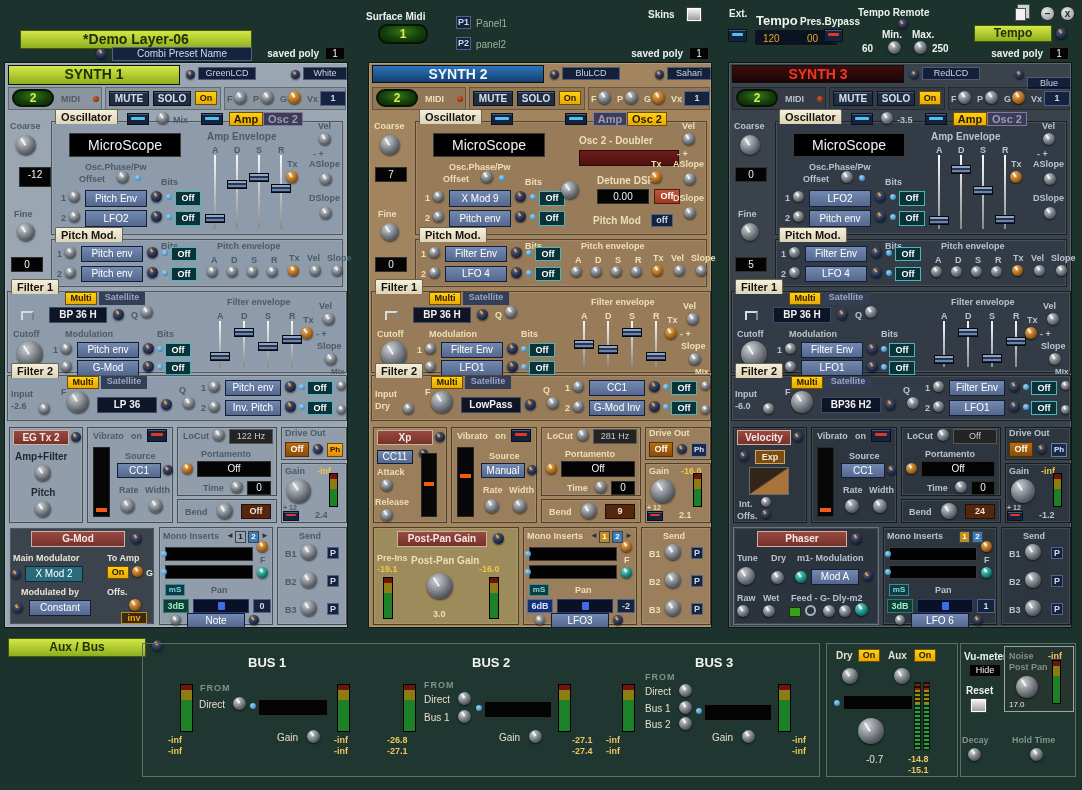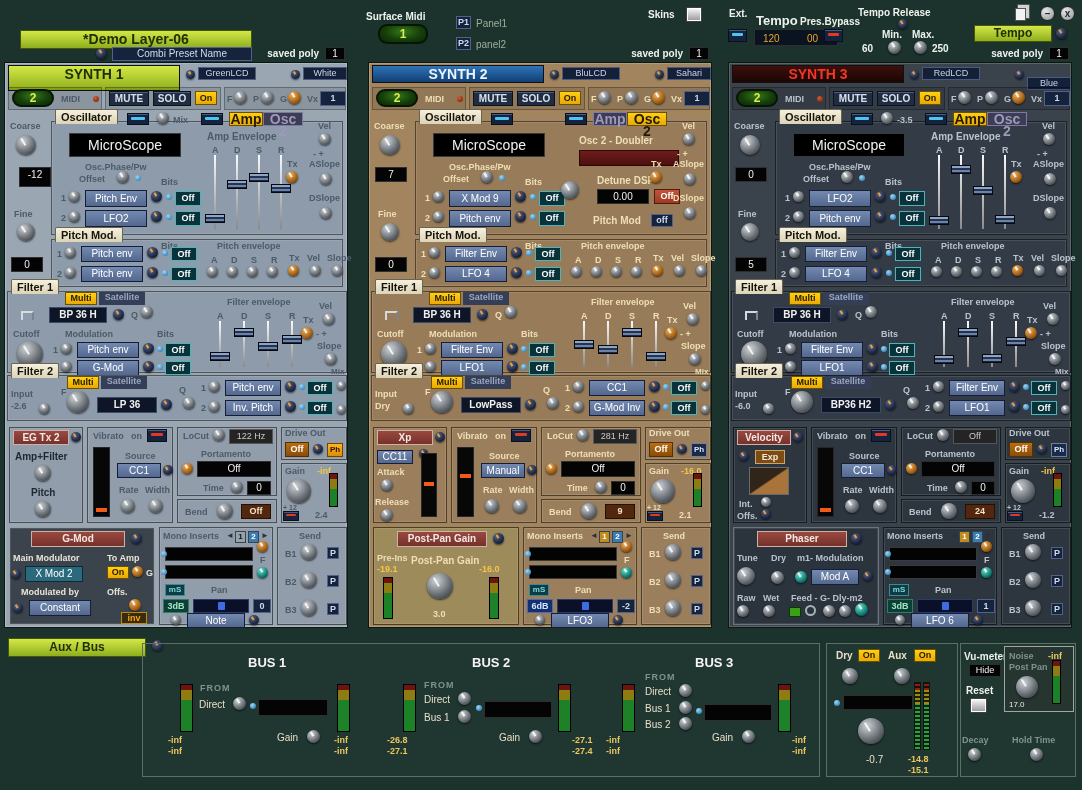--- a/index.html
+++ b/index.html
@@ -82,21 +82,21 @@
 .sy0{--bg:#9aa6b2;--sec:#8e9baa;--lab:#4d5a67;--boxbg:#919dab;left:4px;}
 .sy1{--bg:#a2855f;--sec:#987c59;--lab:#eedfb6;--boxbg:#9b7f5d;left:368px;}
 .sy2{--bg:#3a424c;--sec:#333c46;--lab:#b9c3cd;--boxbg:#2d363f;left:728px;}
 .sec{background:var(--sec);border:1px solid rgba(0,0,0,.45);box-shadow:inset 0 0 0 1px rgba(255,255,255,.10);}
 .box{background:var(--boxbg);border:1px solid rgba(0,0,0,.5);box-shadow:inset 0 0 0 1px rgba(255,255,255,.10);}
 .grp{background:rgba(0,0,0,.10);border:1px solid rgba(0,0,0,.28);}
 .sy-title{font-size:14px;font-weight:bold;text-align:center;border:1px solid #101010;}
 .sy0 .sy-title{background:linear-gradient(#d4e945,#8fae1d);color:#1f2d03;}
 .sy1 .sy-title{background:linear-gradient(#2e74b8,#123f74);color:#ecf4fc;}
 .sy2 .sy-title{background:linear-gradient(#3c0f0c,#1c0504);color:#f23824;}
-.t-amp,.t-osc2{font-size:14px;font-weight:bold;text-align:center;}
+.t-amp,.t-osc2{font-size:11px;font-weight:bold;text-align:center;}
 .t-amp{background:linear-gradient(#ffd013,#e9a904);color:#241a00;border:1px solid #6a5000;}
 .t-osc2{background:#3c3c54;color:#9e98ba;border:1px solid #7e78a4;}
 .sy1 .t-amp{background:#3c3c54;color:#9e98ba;border:1px solid #7e78a4;}
 .sy1 .t-osc2{background:linear-gradient(#ffd013,#e9a904);color:#241a00;border:1px solid #6a5000;}
 .ba-gmod{background:#3b444d;border:1px solid #98a2ac;}
 .ba-postpan{background:#9d8b5c;border:1px solid #4a4020;}
 .ba-phaser{background:#2b333d;border:1px solid #6a747e;}
 .mono-strip{background:#030303;border:1px solid #3a3a3a;}
 .lab2{color:#eef2ee;font-weight:bold;font-size:10px;white-space:nowrap;}
 .btitle{color:#f4f4f4;font-weight:bold;font-size:13px;white-space:nowrap;}
@@ -133,21 +133,21 @@
     </b>
   <span class="lab2" style="left:756px;top:13px;font-size:13px">Tempo</span>
   <b class="blk" style="left:754px;top:29px;width:84px;height:17px;background:#0a1420;color:#e8a428;font-weight:bold;line-height:15px">
     <span style="left:8px;top:1px;position:absolute">120</span>
     <span style="left:52px;top:1px;position:absolute">00</span>
   </b>
   <span class="lab2" style="left:800px;top:16px">Pres.Bypass</span>
   <b class="swb red" style="left:824px;top:29px;width:19px;height:13px">
       <i></i>
     </b>
-  <span class="lab2" style="left:858px;top:7px">Tempo Release</span>
+  <span class="lab2" style="left:858px;top:7px">Tempo Remote</span>
   <i class="knob nav k10" style="left:898px;top:19px"></i>
   <span class="lab2" style="left:882px;top:29px">Min.</span>
   <span class="lab2" style="left:912px;top:29px">Max.</span>
   <span class="lab2" style="left:862px;top:43px">60</span>
   <i class="knob k13" style="left:888px;top:41px"></i>
   <i class="knob k13" style="left:914px;top:41px"></i>
   <span class="lab2" style="left:932px;top:43px">250</span>
 
   <i class="pages" style="left:1015px;top:8px"></i>
   <b class="cbtn" style="left:1040px;top:6px">–</b>
@@ -256,21 +256,21 @@
 </div>
 
 <svg class="a" style="left:744px;top:498px" width="18" height="24" viewBox="0 0 18 24">
   <polygon points="1,0 1,19 5.5,14.5 9,22.5 12.5,20.5 9,13 15,13" fill="#ffffff" stroke="#000000" stroke-width="1"></polygon>
 </svg>
 
 <div class="synth sy0">
   <span class="lab2" style="right:28px;top:-15px">saved poly</span>
   <b class="blk" style="right:2px;top:-16px;width:20px;height:13px;line-height:11px">1</b>
 
-  <b class="sy-title" style="left:3px;top:2px;width:172px;height:26px;line-height:16px">SYNTH 1</b>
+  <b class="sy-title" style="left:3px;top:2px;width:172px;height:20px;line-height:16px">SYNTH 1</b>
   <i class="knob nav k9" style="left:181px;top:7px"></i>
   <b class="drop" style="left:193px;top:4px;width:58px;height:13px;line-height:11px">GreenLCD</b>
   <i class="knob nav k9" style="left:286px;top:7px"></i>
   <b class="drop" style="left:298px;top:4px;width:44px;height:13px;line-height:11px">White</b>
 
   <b class="grp" style="left:3px;top:24px;width:94px;height:23px"></b>
   <b class="grp" style="left:100px;top:24px;width:116px;height:23px"></b>
   <b class="grp" style="left:219px;top:24px;width:122px;height:23px"></b>
   <b class="pill" style="left:7px;top:26px;width:42px;height:18px;line-height:14px">2</b>
   <span class="lab" style="left:56px;top:31px">MIDI</span>

